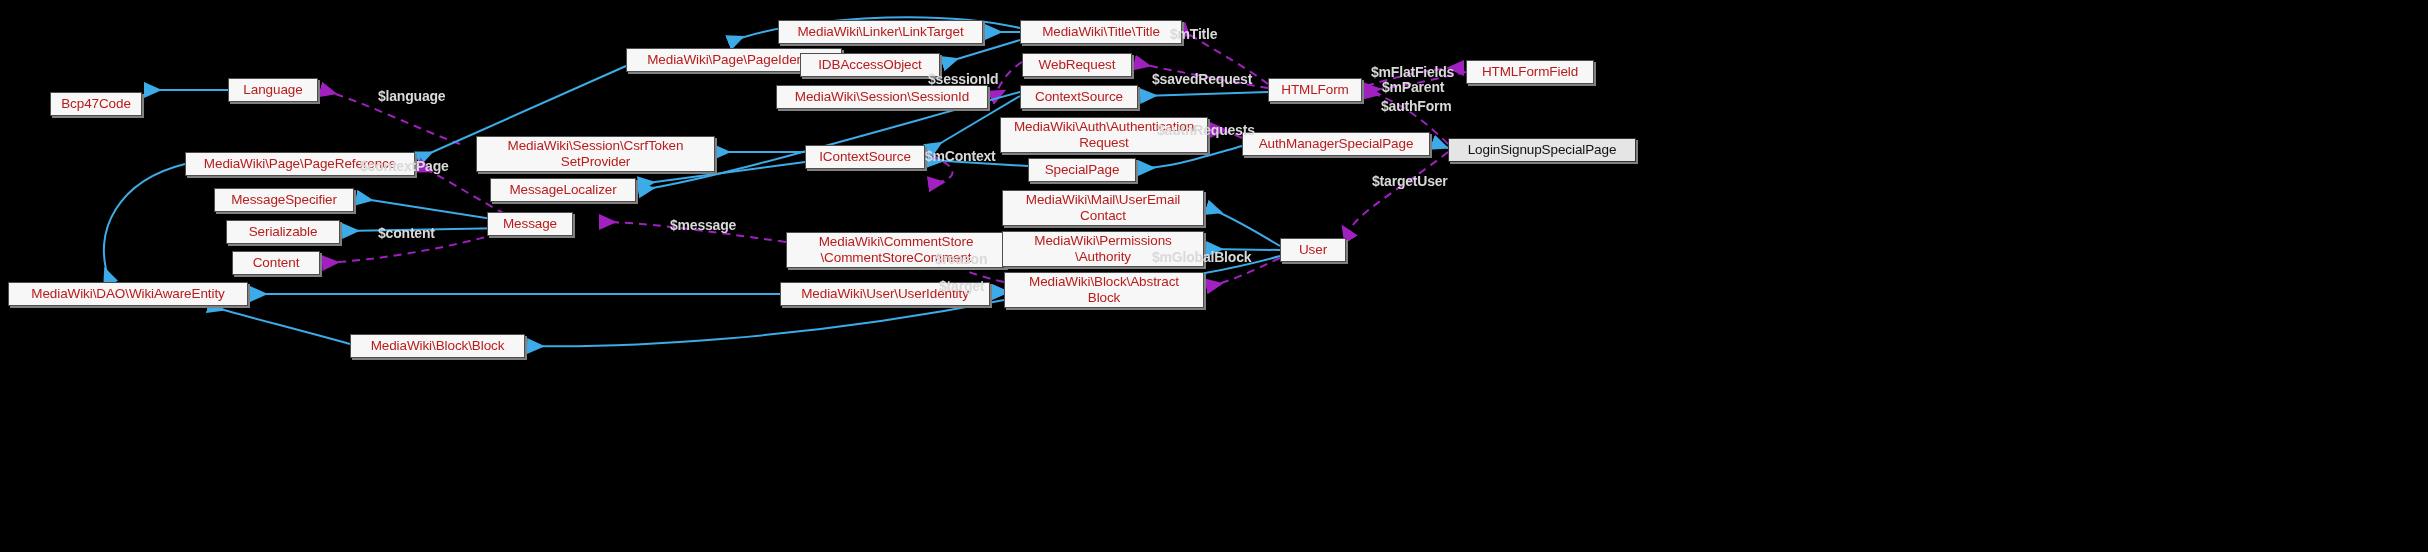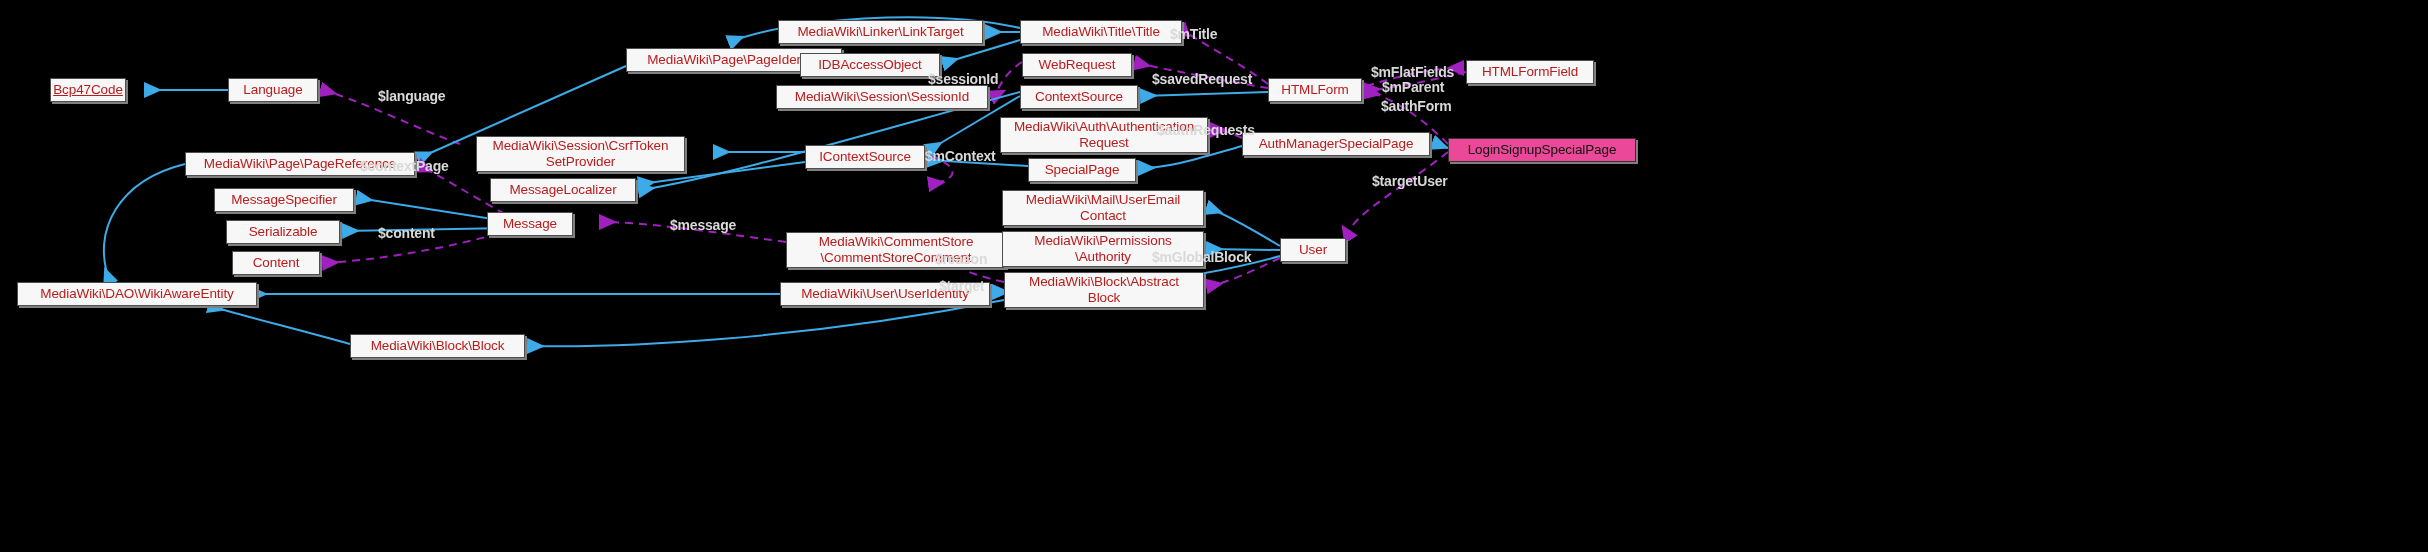--- a/index.html
+++ b/index.html
@@ -32,21 +32,21 @@
     line-height: 1.15;
     display: flex;
     align-items: center;
     justify-content: center;
     text-align: center;
     padding: 1px 4px;
     white-space: pre-line;
     letter-spacing: -0.1px;
   }
   .node.highlight {
-    background: #ec4899;
+    background: #e5e5e5;
     border: 1px solid #333333;
     color: #111111;
   }
   .edge-label {
     position: absolute;
     color: #d9d9d9;
     font-size: 14px;
     font-weight: bold;
     white-space: nowrap;
     letter-spacing: -0.2px;
@@ -102,30 +102,30 @@
         <path d="M 1242 146 C 1200 158 1170 168 1140 168" fill="none" stroke="#3cabe8" stroke-width="2" marker-end="url(#arrow-inherit)"></path>
         <path d="M 1448 144 C 1420 116 1390 96 1366 92" fill="none" stroke="#a020c0" stroke-width="2" stroke-dasharray="8,6" marker-end="url(#arrow-usage)"></path>
         <path d="M 1466 72 C 1430 80 1400 88 1366 90" fill="none" stroke="#a020c0" stroke-width="2" stroke-dasharray="8,6" marker-end="url(#arrow-usage)"></path>
         <path d="M 1366 86 C 1400 76 1430 68 1462 68" fill="none" stroke="#a020c0" stroke-width="2" stroke-dasharray="8,6" marker-end="url(#arrow-usage)"></path>
         <path d="M 1448 148 L 1434 143" fill="none" stroke="#3cabe8" stroke-width="2" marker-end="url(#arrow-inherit)"></path>
         <path d="M 1448 152 C 1400 190 1340 222 1350 238" fill="none" stroke="#a020c0" stroke-width="2" stroke-dasharray="8,6" marker-end="url(#arrow-usage)"></path>
       </g>
   </svg>
 
   <div id="node-layer">
-      <div class="node" style="left: 50px; top: 78px; width: 76px; height: 24px; text-decoration: underline;">Bcp47Code</div>
+      <div class="node" style="left: 50px; top: 92px; width: 92px; height: 24px;">Bcp47Code</div>
       <div class="node" style="left: 228px; top: 78px; width: 90px; height: 24px;">Language</div>
       <div class="node" style="left: 185px; top: 152px; width: 230px; height: 24px;">MediaWiki\Page\PageReference</div>
       <div class="node" style="left: 214px; top: 188px; width: 140px; height: 24px;">MessageSpecifier</div>
       <div class="node" style="left: 226px; top: 220px; width: 114px; height: 24px;">Serializable</div>
       <div class="node" style="left: 232px; top: 251px; width: 88px; height: 24px;">Content</div>
-      <div class="node" style="left: 8px; top: 282px; width: 240px; height: 24px; margin-left: 9px;">MediaWiki\DAO\WikiAwareEntity</div>
+      <div class="node" style="left: 8px; top: 282px; width: 240px; height: 24px;">MediaWiki\DAO\WikiAwareEntity</div>
       <div class="node" style="left: 350px; top: 334px; width: 175px; height: 24px;">MediaWiki\Block\Block</div>
       <div class="node" style="left: 626px; top: 48px; width: 216px; height: 24px;">MediaWiki\Page\PageIdentity</div>
-      <div class="node" style="left: 476px; top: 136px; width: 209px; height: 36px;">MediaWiki\Session\CsrfToken
+      <div class="node" style="left: 476px; top: 136px; width: 239px; height: 36px;">MediaWiki\Session\CsrfToken
 SetProvider</div>
       <div class="node" style="left: 490px; top: 178px; width: 146px; height: 24px;">MessageLocalizer</div>
       <div class="node" style="left: 487px; top: 212px; width: 86px; height: 24px;">Message</div>
       <div class="node" style="left: 778px; top: 20px; width: 205px; height: 24px;">MediaWiki\Linker\LinkTarget</div>
       <div class="node" style="left: 800px; top: 53px; width: 140px; height: 24px;">IDBAccessObject</div>
       <div class="node" style="left: 776px; top: 85px; width: 212px; height: 24px;">MediaWiki\Session\SessionId</div>
       <div class="node" style="left: 805px; top: 145px; width: 120px; height: 24px;">IContextSource</div>
       <div class="node" style="left: 786px; top: 232px; width: 220px; height: 36px;">MediaWiki\CommentStore
 \CommentStoreComment</div>
       <div class="node" style="left: 780px; top: 282px; width: 210px; height: 24px;">MediaWiki\User\UserIdentity</div>

